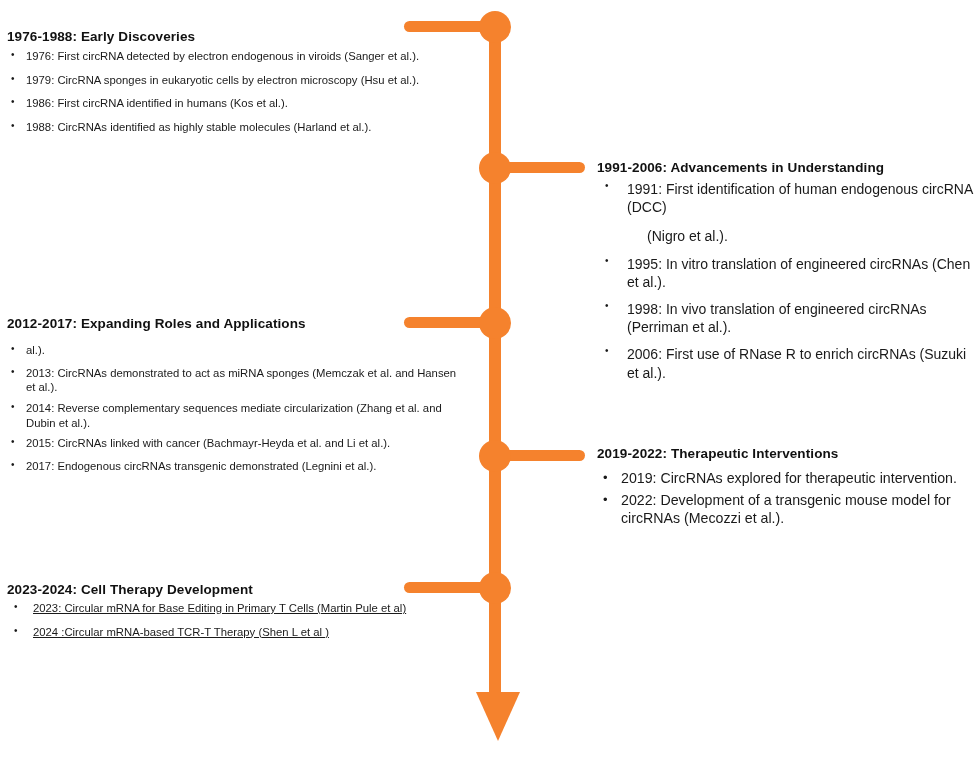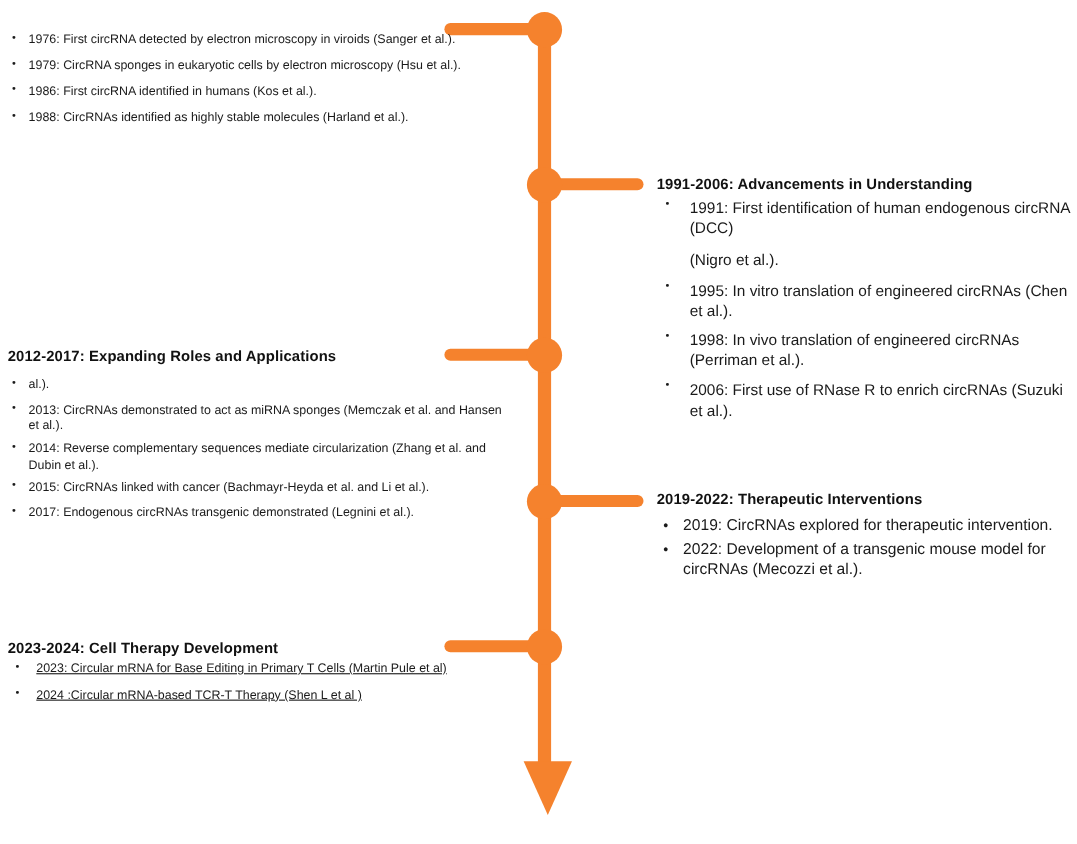--- a/index.html
+++ b/index.html
@@ -72,21 +72,21 @@
   #section-1 ul.bullets li { margin-bottom: 9px; }
 
   
   #section-2 { top: 160px; width: 382px; }
   #section-2 ul.bullets li {
     padding-left: 30px;
     margin-bottom: 9px;
     font-size: 14px;
   }
   #section-2 ul.bullets li::before { left: 8px; }
-  #section-2 .wrapline { display: block; margin-top: 11px; }
+  #section-2 .wrapline { display: block; margin-top: 11px; margin-left: 20px; }
 
   
   #section-3 { top: 316px; width: 450px; }
   #section-3 ul.bullets li { margin-bottom: 6px; }
   #section-3 ul.bullets li.loose { margin-bottom: 8px; }
   #section-3 .wrapline { display: block; margin-top: 12px; }
 
   
   #section-4 { top: 446px; width: 385px; }
   #section-4 .section-title { margin-bottom: 8px; }
@@ -124,22 +124,23 @@
   <rect x="404" y="582" width="92" height="11" rx="5.5" fill="#F5822D"></rect>
 
   <circle cx="495" cy="27" r="16" fill="#F5822D"></circle>
   <circle cx="495" cy="168" r="16" fill="#F5822D"></circle>
   <circle cx="495" cy="323" r="16" fill="#F5822D"></circle>
   <circle cx="495" cy="456" r="16" fill="#F5822D"></circle>
   <circle cx="495" cy="588" r="16" fill="#F5822D"></circle>
 </svg>
 
 <div class="section side-left" id="section-1">
+  <div class="section-title">1976-1988:  Early Discoveries</div>
   <ul class="bullets">
-    <li><span>1976: First circRNA detected  by electron  microscopy in viroids (Sanger et al.).</span></li>
+    <li><span>1976: First circRNA detected  by electron  endogenous in viroids (Sanger et al.).</span></li>
     <li><span>1979: CircRNA sponges in eukaryotic cells by electron microscopy (Hsu et al.).</span></li>
     <li><span>1986: First circRNA identified in humans (Kos et al.).</span></li>
     <li><span>1988: CircRNAs identified as highly stable molecules (Harland et al.).</span></li>
   </ul>
 </div>
 
 <div class="section side-right" id="section-2">
   <div class="section-title">1991-2006:  Advancements in Understanding</div>
   <ul class="bullets">
     <li>

